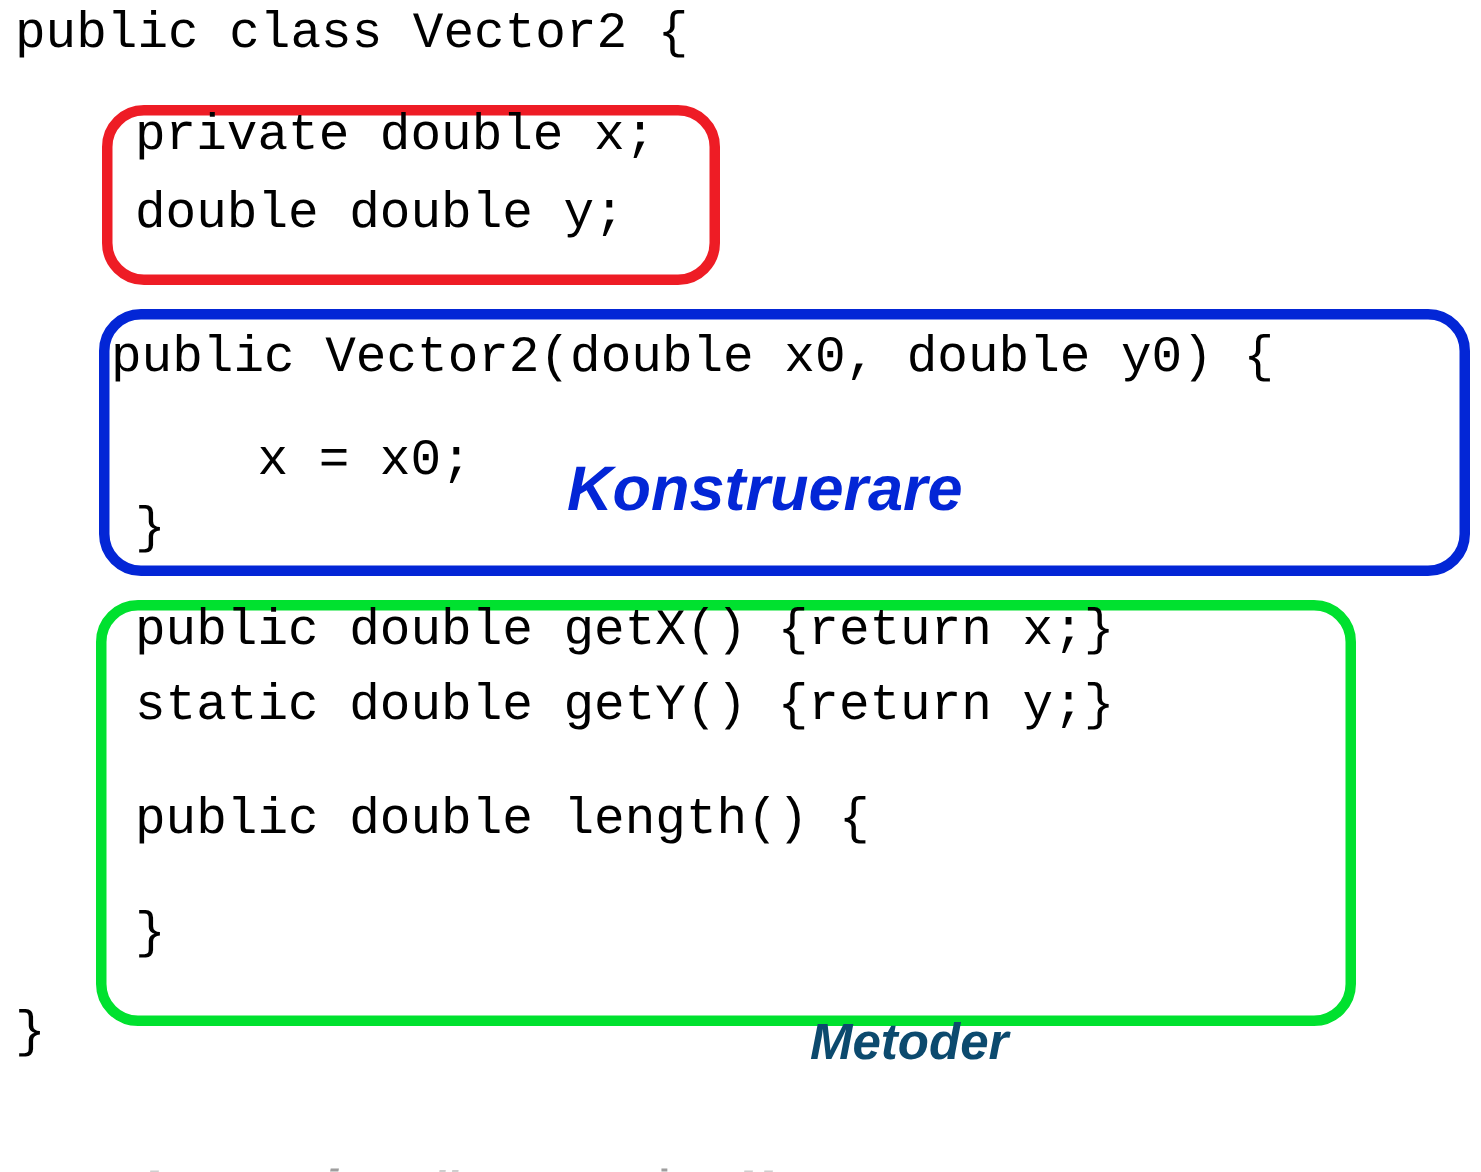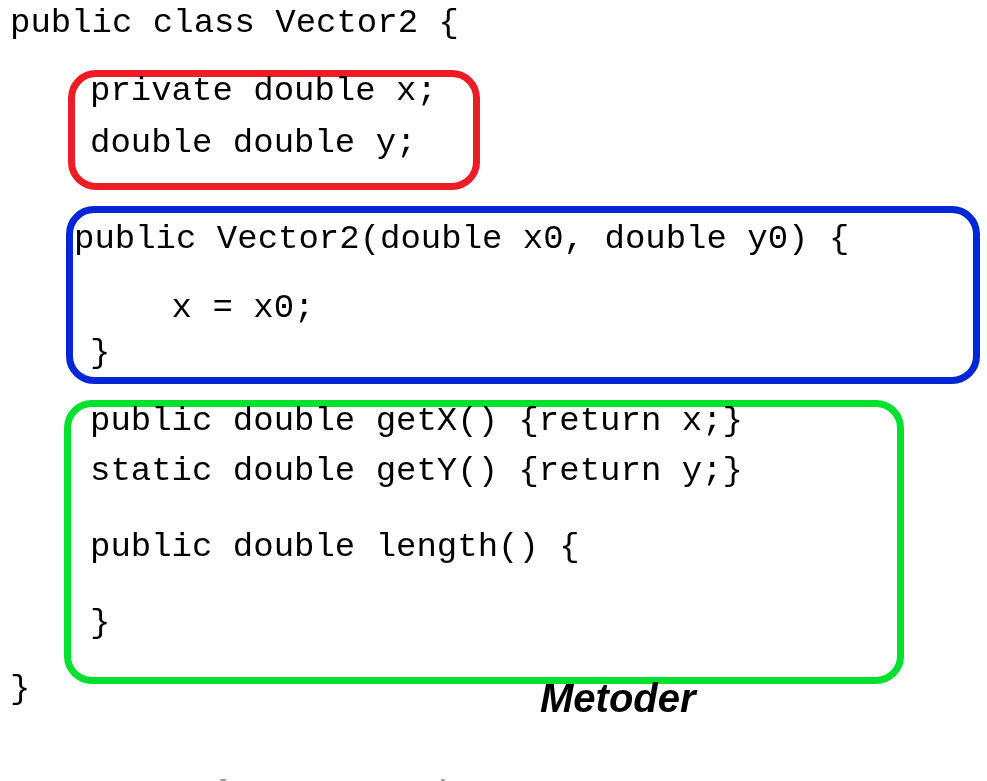--- a/index.html
+++ b/index.html
@@ -26,21 +26,21 @@
   }
   .label {
     font-family: Arial, Helvetica, sans-serif;
     font-weight: bold;
     font-style: italic;
     position: absolute;
     white-space: pre;
   }
   .label-red { color: #ee1c25; font-size: 42px; line-height: 48px; }
   .label-blue { color: #0326d6; font-size: 42px; }
-  .label-green { color: #000000; font-size: 40px; }
+  .label-green { color: #0c4a6e; font-size: 34px; }
   .label-gray { color: #9e9e9e; font-size: 40px; }
   .label-gray .mono { font-family: "Courier New", Courier, monospace; font-style: normal; font-weight: normal; }
 
   .box {
     position: absolute;
     border-width: 7px;
     border-style: solid;
     border-radius: 28px;
     background: transparent;
   }
@@ -57,20 +57,21 @@
 <div class="box box-red" style="left:68px; top:70px; width:398px; height:106px;"></div>
 <span class="code" style="left:90px; top:72px;">private double x;</span>
 <span class="code" style="left:90px; top:124px;">double double y;</span>
 
 
 <div class="box box-blue" style="left:66px; top:206px; width:900px; height:164px;"></div>
 <span class="code" style="left:74px; top:220px;">public Vector2(double x0, double y0) {</span>
 <span class="code" style="left:90px; top:244px;margin-top:45px;">    x = x0;</span>
 <span class="code" style="left:90px; top:334px;">}</span>
 
+<span class="label label-blue" style="left:378px; top:302px;">Konstruerare</span>
 
 <div class="box box-green" style="left:64px; top:400px; width:826px; height:270px;"></div>
 <span class="code" style="left:90px; top:402px;">public double getX() {return x;}</span>
 <span class="code" style="left:90px; top:452px;">static double getY() {return y;}</span>
 <span class="code" style="left:90px; top:528px;text-align:center;">public double length() {</span>
 <span class="code" style="left:90px; top:604px;">}</span>
 
 <span class="code" style="left:10px; top:670px;">}</span>
 
 <span class="label label-green" style="left:540px; top:676px;">Metoder</span>

